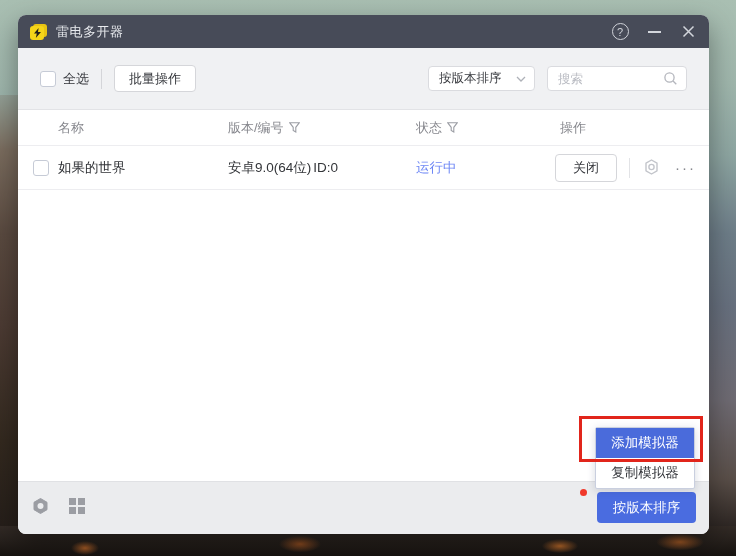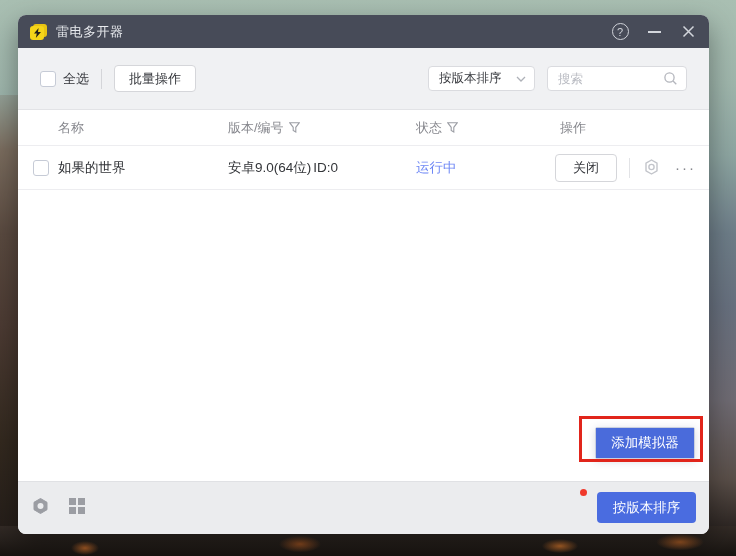--- a/index.html
+++ b/index.html
@@ -230,17 +230,18 @@
           <rect x="10" y="10" width="7" height="7" fill="#9b9da3"></rect>
         </svg>
       </span>
     </div>
     <div class="noti-dot"></div>
     <button class="add-emu-btn">按版本排序</button>
   </div>
 
   <div class="context-menu">
     <div class="menu-item selected">添加模拟器</div>
+    <div class="menu-item">复制模拟器</div>
   </div>
 
   <div class="annotation-rect"></div>
 
 </div>
 
 </body></html>

